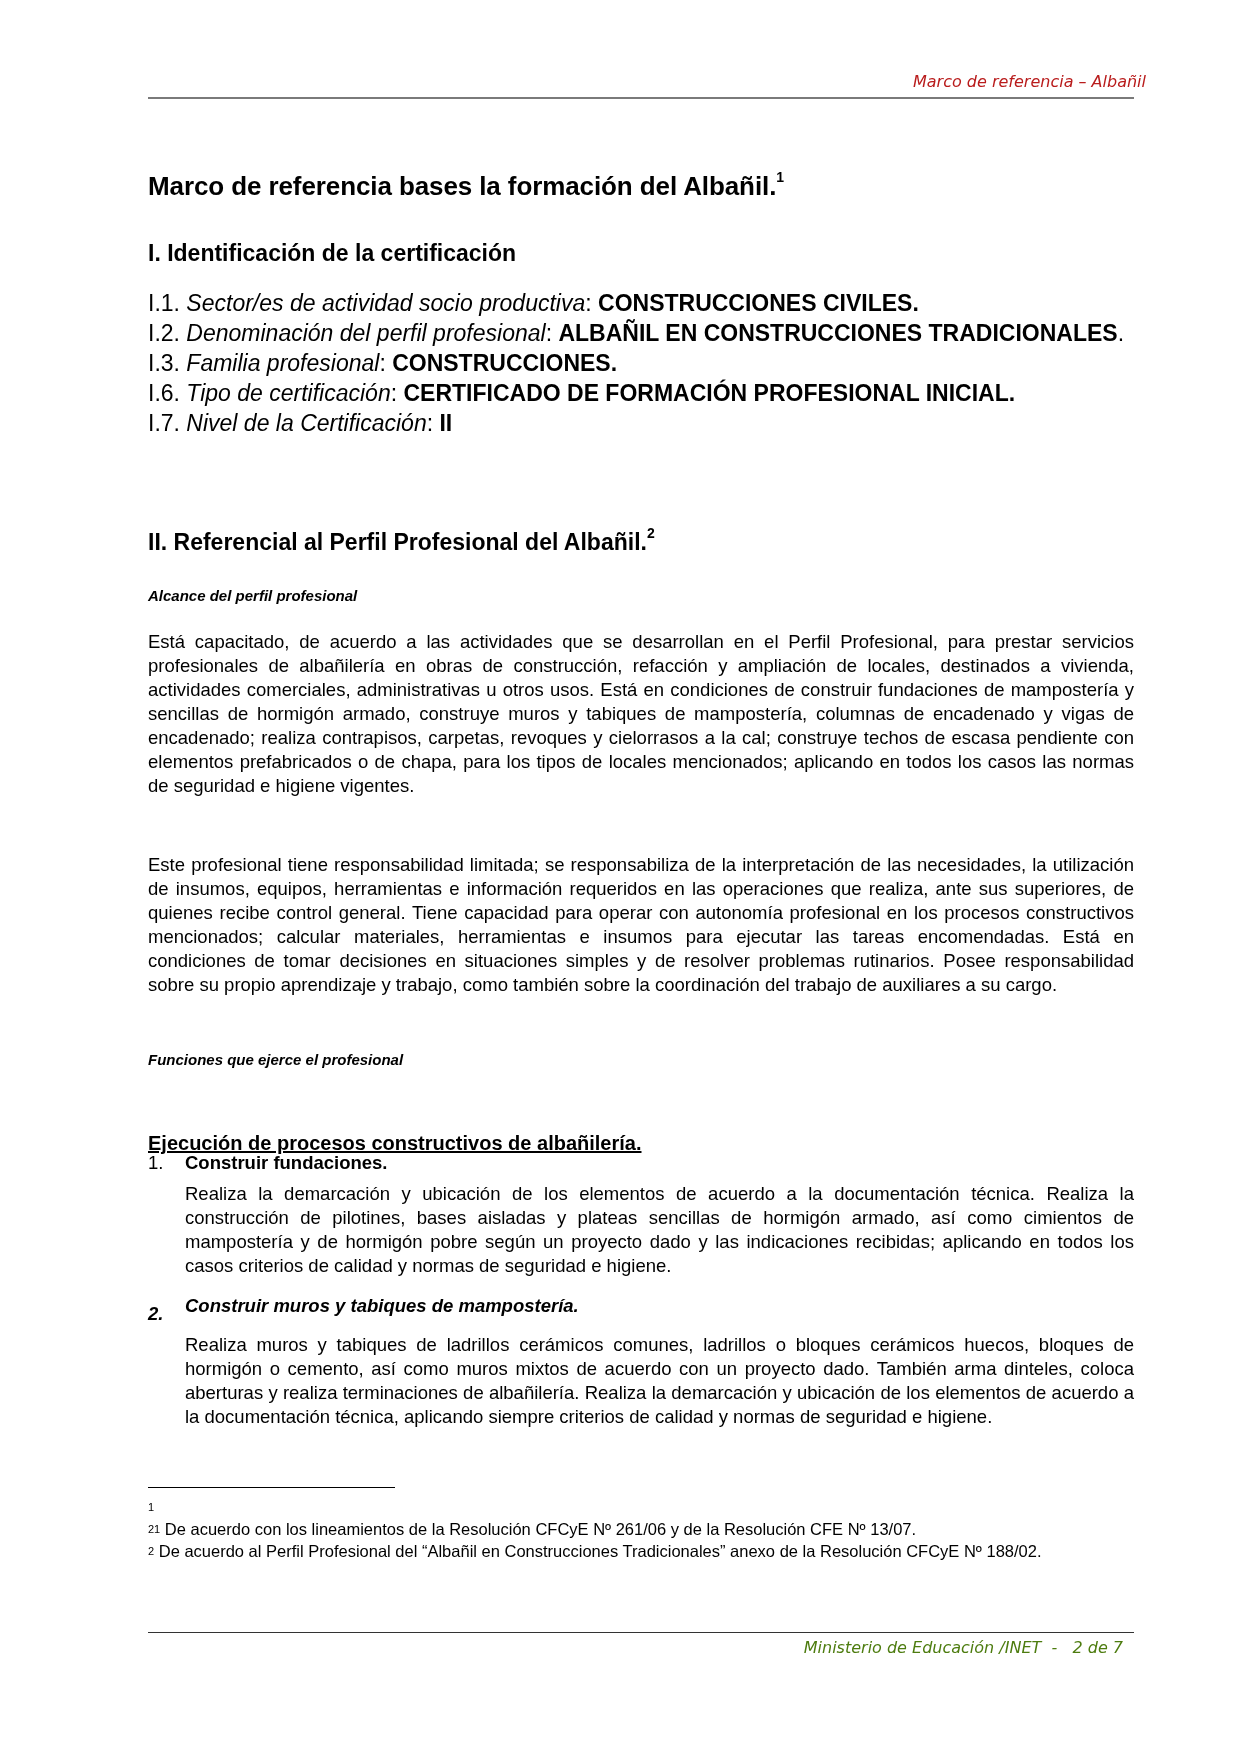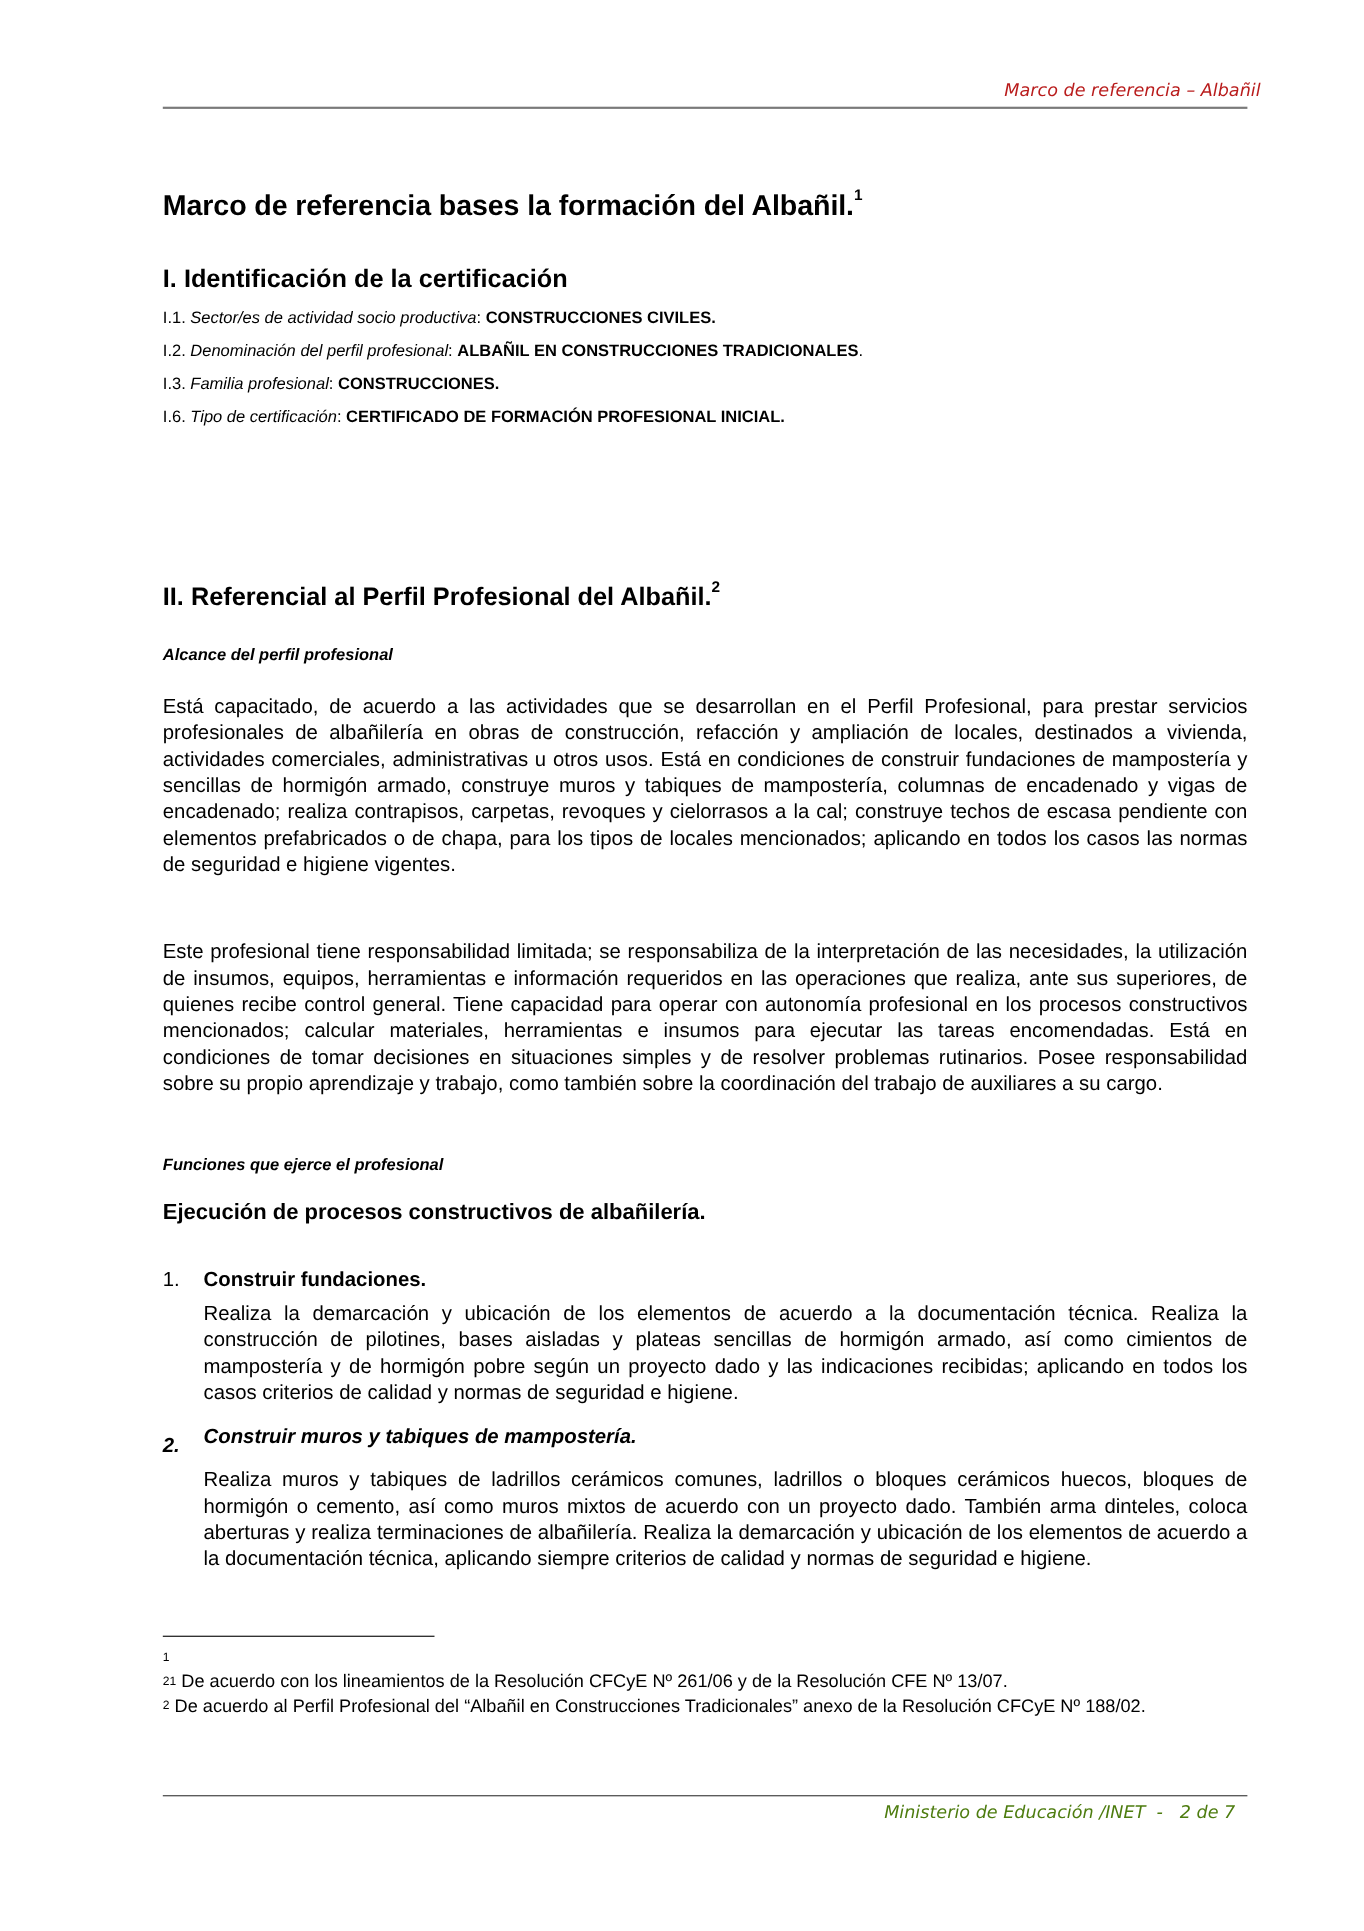--- a/index.html
+++ b/index.html
@@ -7,21 +7,21 @@
          font-family: "Liberation Sans", sans-serif; color: #000; }
   .abs { position: absolute; }
   .running-header { left: 160px; width: 986px; top: 72px; text-align: right;
     font-family: "DejaVu Sans", sans-serif; font-style: italic; font-size: 16px; color: #b91c1c; }
   .header-rule { left: 148px; width: 986px; top: 97px; height: 0; border-top: 2px solid #7a7a7a; }
   .doc-title { left: 148px; top: 171px; font-size: 26px; font-weight: bold; margin: 0; letter-spacing: -0.1px; }
   .doc-title sup, .h1 sup { font-size: 14px; position: relative; top: -3px; }
   .h1 { left: 148px; font-size: 23px; font-weight: bold; margin: 0; }
   .h2i { left: 148px; font-size: 15px; font-weight: bold; font-style: italic; margin: 0; }
   .h3 { left: 148px; font-size: 20px; font-weight: bold; margin: 0; }
-  .id-list { left: 148px; top: 275px; margin: 0; padding: 0; list-style: none; font-size: 15px; }
+  .id-list { left: 148px; top: 288px; margin: 0; padding: 0; list-style: none; font-size: 23px; }
   .id-list li { height: 30px; line-height: 30px; white-space: nowrap; }
   .id-list .lbl { font-style: italic; }
   .id-list .val { font-weight: bold; }
   .para { left: 148px; width: 986px; font-size: 18.5px; line-height: 24px; text-align: justify;
           margin: 0; text-align-last: left; }
   .item-num { left: 148px; font-size: 18.5px; }
   .item-title { left: 185px; font-size: 18.5px; font-weight: bold; }
   .item-title.it, .item-num.it { font-style: italic; font-weight: bold; }
   .item-body { left: 185px; width: 949px; font-size: 18.5px; line-height: 24px; text-align: justify; margin: 0; }
   .fn-rule { left: 148px; width: 247px; top: 1487px; border-top: 1px solid #000; }
@@ -40,32 +40,33 @@
 
 <h1 class="abs doc-title"><span>Marco de referencia bases la formación del Albañil.</span><sup>1</sup></h1>
 
 <h2 class="abs h1" style="top:240px;">I. Identificación de la certificación</h2>
 
 <ul class="abs id-list">
   <li><span>I.1. </span><span class="lbl">Sector/es de actividad socio productiva</span><span>: </span><span class="val">CONSTRUCCIONES CIVILES.</span><span></span></li>
   <li><span>I.2. </span><span class="lbl">Denominación del perfil profesional</span><span>: </span><span class="val">ALBAÑIL EN CONSTRUCCIONES TRADICIONALES</span><span>.</span></li>
   <li><span>I.3. </span><span class="lbl">Familia profesional</span><span>: </span><span class="val">CONSTRUCCIONES.</span><span></span></li>
   <li><span>I.6. </span><span class="lbl">Tipo de certificación</span><span>: </span><span class="val">CERTIFICADO DE FORMACIÓN PROFESIONAL INICIAL.</span><span></span></li>
+  <li><span>I.7. </span><span class="lbl">Nivel de la Certificación</span><span>: </span><span class="val">II</span><span></span></li>
 </ul>
 
 <h2 class="abs h1" style="top:528px;"><span>II. Referencial al Perfil Profesional del Albañil.</span><sup>2</sup></h2>
 
 <h3 class="abs h2i" style="top:587px;">Alcance del perfil profesional</h3>
 
 <p class="abs para" style="top:630px;">Está capacitado, de acuerdo a las actividades que se desarrollan en el Perfil Profesional, para prestar servicios profesionales de albañilería en obras de construcción, refacción y ampliación de locales, destinados a vivienda, actividades comerciales, administrativas u otros usos. Está en condiciones de construir fundaciones de mampostería y sencillas de hormigón armado, construye muros y tabiques de mampostería, columnas de encadenado y vigas de encadenado; realiza contrapisos, carpetas, revoques y cielorrasos a la cal; construye techos de escasa pendiente con elementos prefabricados o de chapa, para los tipos de locales mencionados; aplicando en todos los casos las normas de seguridad e higiene vigentes.</p>
 <p class="abs para" style="top:853px;">Este profesional tiene responsabilidad limitada; se responsabiliza de la interpretación de las necesidades, la utilización de insumos, equipos, herramientas e información requeridos en las operaciones que realiza, ante sus superiores, de quienes recibe control general. Tiene capacidad para operar con autonomía profesional en los procesos constructivos mencionados; calcular materiales, herramientas e insumos para ejecutar las tareas encomendadas. Está en condiciones de tomar decisiones en situaciones simples y de resolver problemas rutinarios. Posee responsabilidad sobre su propio aprendizaje y trabajo, como también sobre la coordinación del trabajo de auxiliares a su cargo.</p>
 
 <h3 class="abs h2i" style="top:1051px;">Funciones que ejerce el profesional</h3>
 
-<h4 class="abs h3" style="top:1091px;">Ejecución de procesos constructivos de albañilería.</h4>
+<h4 class="abs h3" style="top:1132px;text-decoration:underline;">Ejecución de procesos constructivos de albañilería.</h4>
 
 <div class="abs item-num" style="top:1152px;">1.</div>
 <div class="abs item-title" style="top:1152px;">Construir fundaciones.</div>
 <p class="abs item-body" style="top:1182px;">Realiza la demarcación y ubicación de los elementos de acuerdo a la documentación técnica. Realiza la construcción de pilotines, bases aisladas y plateas sencillas de hormigón armado, así como cimientos de mampostería y de hormigón pobre según un proyecto dado y las indicaciones recibidas; aplicando en todos los casos criterios de calidad y normas de seguridad e higiene.</p>
 
 <div class="abs item-num it" style="top:1303px;">2.</div>
 <div class="abs item-title it" style="top:1267px;margin-top:28px;">Construir muros y tabiques de mampostería.</div>
 <p class="abs item-body" style="top:1333px;">Realiza muros y tabiques de ladrillos cerámicos comunes, ladrillos o bloques cerámicos huecos, bloques de hormigón o cemento, así como muros mixtos de acuerdo con un proyecto dado. También arma dinteles, coloca aberturas y realiza terminaciones de albañilería. Realiza la demarcación y ubicación de los elementos de acuerdo a la documentación técnica, aplicando siempre criterios de calidad y normas de seguridad e higiene.</p>
 
 <div class="abs fn-rule"></div>

